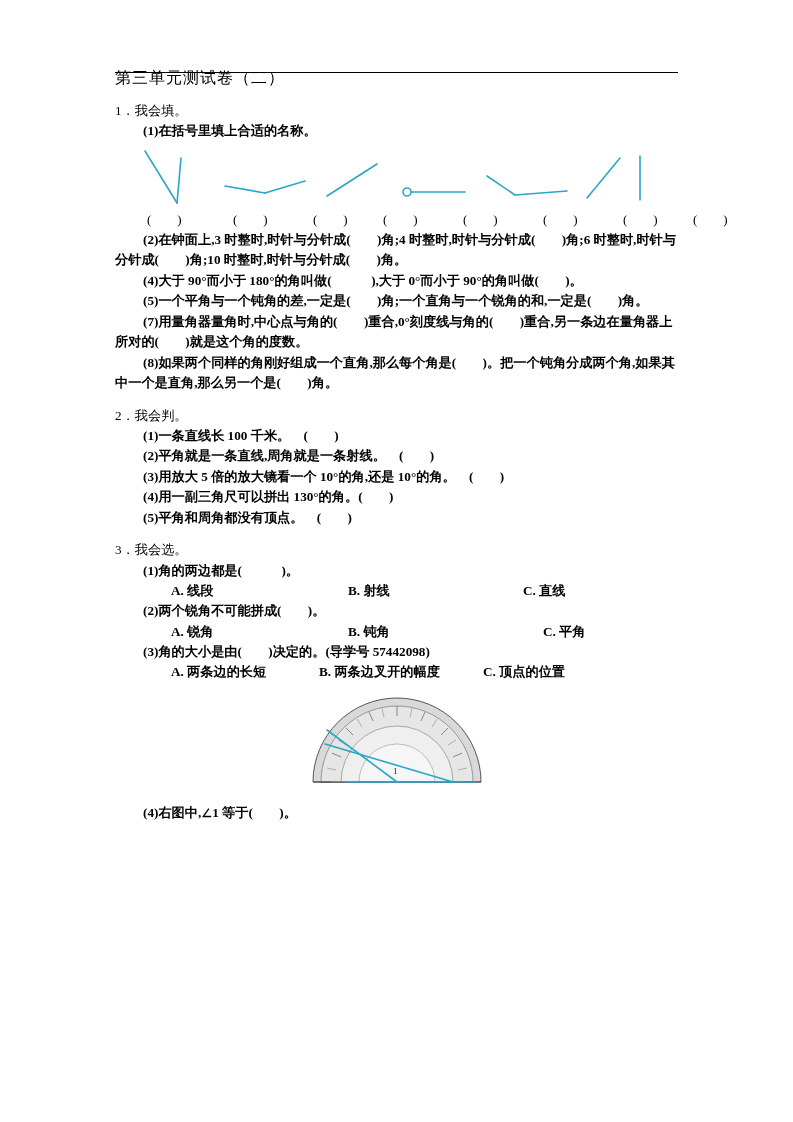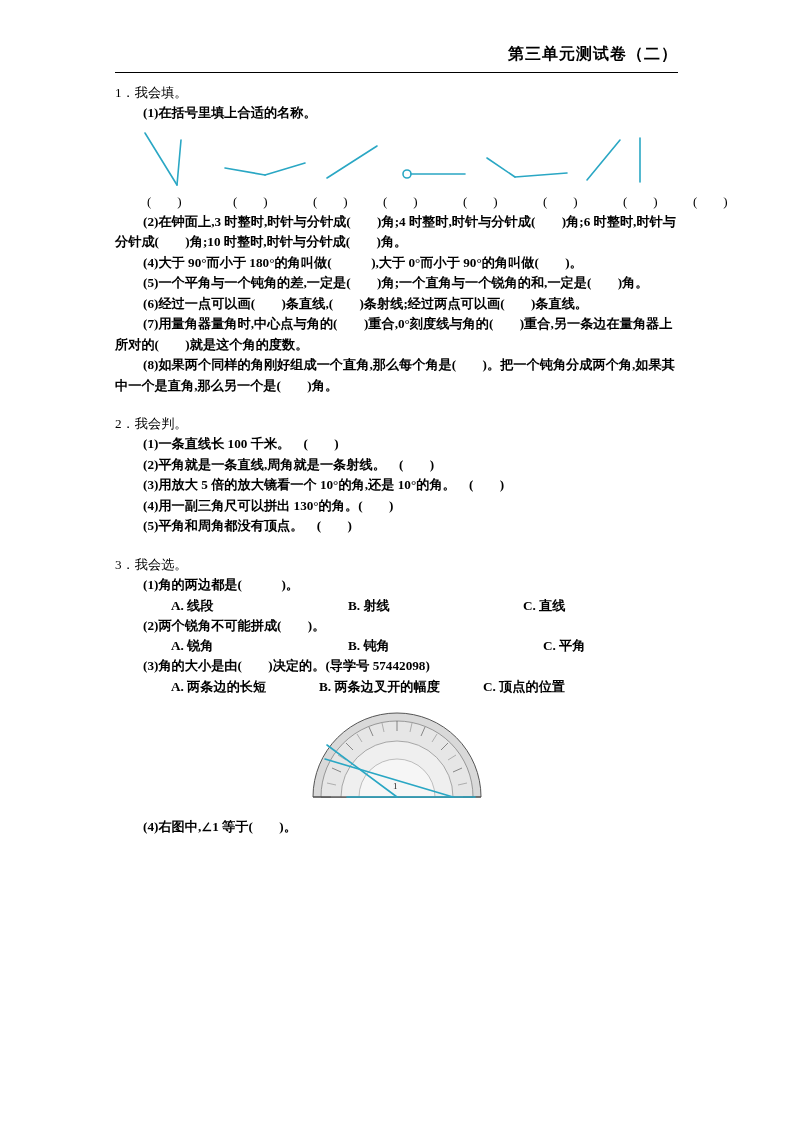--- a/index.html
+++ b/index.html
@@ -22,35 +22,35 @@
     padding: 0 115px 0 115px;
   }
   .top-rule {
     position: absolute;
     left: 115px;
     top: 72px;
     width: 563px;
     border-top: 1px solid #000;
   }
   .title {
-    text-align: right;
+    text-align: left;
     font-size: 16px;
     font-family: "Liberation Serif", serif;
     letter-spacing: 1px;
-    padding-top: 44px;
+    padding-top: 68px;
     margin: 0;
-    font-weight: bold;
+    font-weight: normal;
   }
   .content {
     font-size: 13.2px;
     line-height: 1.55;
     margin-top: 10px;
   }
   .q-num {
-    margin-top: 18px;
+    margin-top: 12px;
     font-size: 13.2px;
   }
   .sub {
     text-indent: 28px;
     font-weight: bold;
   }
   .angles-row {
     position: relative;
     height: 62px;
     margin-top: 6px;
@@ -135,21 +135,20 @@
       <span style="left:268px">(　　)</span>
       <span style="left:348px">(　　)</span>
       <span style="left:428px">(　　)</span>
       <span style="left:508px">(　　)</span>
       <span style="left:578px">(　　)</span>
     </div>
 
     <div class="sub">(2)在钟面上,3 时整时,时针与分针成(　　)角;4 时整时,时针与分针成(　　)角;6 时整时,时针与分针成(　　)角;10 时整时,时针与分针成(　　)角。</div>
     <div class="sub">(4)大于 90°而小于 180°的角叫做(　　　),大于 0°而小于 90°的角叫做(　　)。</div>
     <div class="sub">(5)一个平角与一个钝角的差,一定是(　　)角;一个直角与一个锐角的和,一定是(　　)角。</div>
-    <div class="sub">(6)经过一点可以画(　　)条直线,(　　)条射线;经过两点可以画(　　)条直线。</div>
     <div class="sub">(7)用量角器量角时,中心点与角的(　　)重合,0°刻度线与角的(　　)重合,另一条边在量角器上所对的(　　)就是这个角的度数。</div>
     <div class="sub">(8)如果两个同样的角刚好组成一个直角,那么每个角是(　　)。把一个钝角分成两个角,如果其中一个是直角,那么另一个是(　　)角。</div>
 
     <div class="q-num">
       <span>2．</span><span>我会判。</span>
     </div>
     <div class="sub">(1)一条直线长 100 千米。　(　　)</div>
     <div class="sub">(2)平角就是一条直线,周角就是一条射线。　(　　)</div>
     <div class="sub">(3)用放大 5 倍的放大镜看一个 10°的角,还是 10°的角。　(　　)</div>
     <div class="sub">(4)用一副三角尺可以拼出 130°的角。(　　)</div>

